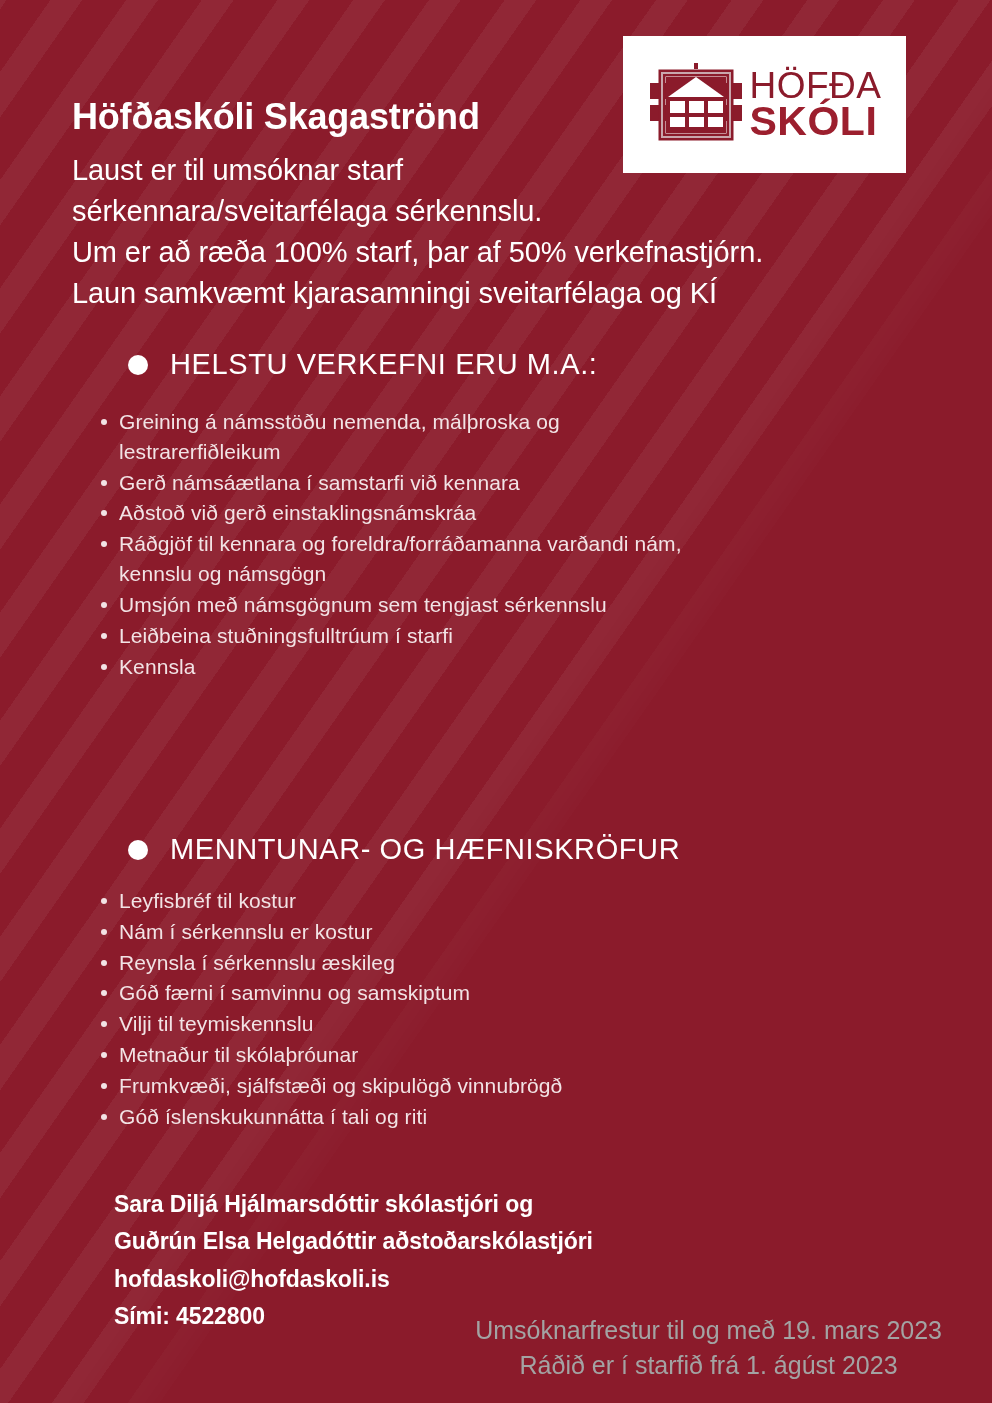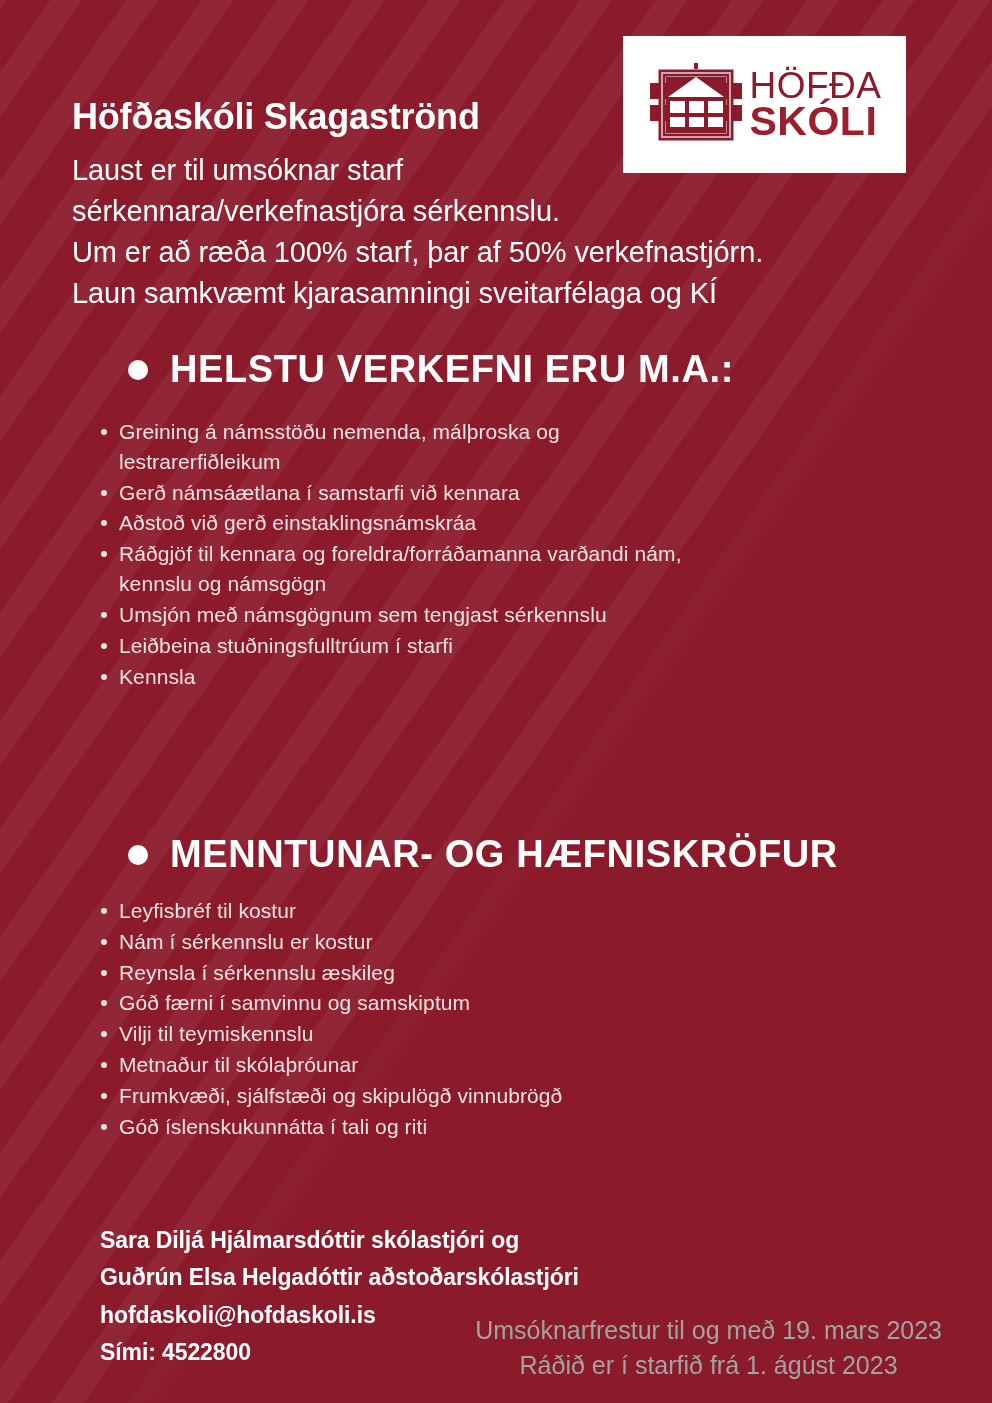--- a/index.html
+++ b/index.html
@@ -110,22 +110,22 @@
     padding-left: 128px;
   }
   .heading-bullet {
     width: 20px;
     height: 20px;
     border-radius: 50%;
     background: #ffffff;
     flex: 0 0 auto;
   }
   .heading-text {
-    font-size: 38px;
-    font-weight: 700;
+    font-size: 29px;
+    font-weight: 400;
     letter-spacing: 0.6px;
     white-space: nowrap;
   }
 
   ul.items {
     margin: 0;
     padding: 0;
     list-style: none;
   }
   ul.items li {
@@ -147,27 +147,26 @@
     height: 6px;
     border-radius: 50%;
     background: #f2e3e5;
   }
   .items-wrap { padding-left: 99px; padding-right: 300px; }
   .items-wrap.wide { padding-right: 230px; }
 
   
   .contact {
     position: absolute;
-    left: 100px;
+    left: 114px;
     top: 1186px;
     font-size: 23px;
     font-weight: 700;
     line-height: 1.62;
     letter-spacing: -0.1px;
-    margin-top: 36px;
   }
   .contact div { white-space: nowrap; }
 
   .deadline {
     position: absolute;
     right: 50px;
     top: 1313px;
     text-align: center;
     font-size: 25px;
     font-weight: 300;
@@ -212,21 +211,21 @@
       <span class="logo-words">
         <span class="logo-word-top">HÖFÐA</span>
         <span class="logo-word-bottom">SKÓLI</span>
       </span>
     </div>
 
     <h1 class="school-title">Höfðaskóli Skagaströnd</h1>
 
     <div class="intro">
       <div>Laust er til umsóknar starf</div>
-      <div>sérkennara/verkefnastjóra sérkennslu.</div>
+      <div>sérkennara/sveitarfélaga sérkennslu.</div>
       <div>Um er að ræða 100% starf, þar af 50% verkefnastjórn.</div>
       <div>Laun samkvæmt kjarasamningi sveitarfélaga og KÍ</div>
     </div>
 
     <div class="section" style="top:348px;">
       <div class="section-heading">
         <span class="heading-bullet"></span>
         <span class="heading-text">HELSTU VERKEFNI ERU M.A.:</span>
       </div>
       <div class="items-wrap" style="margin-top:26px;">

